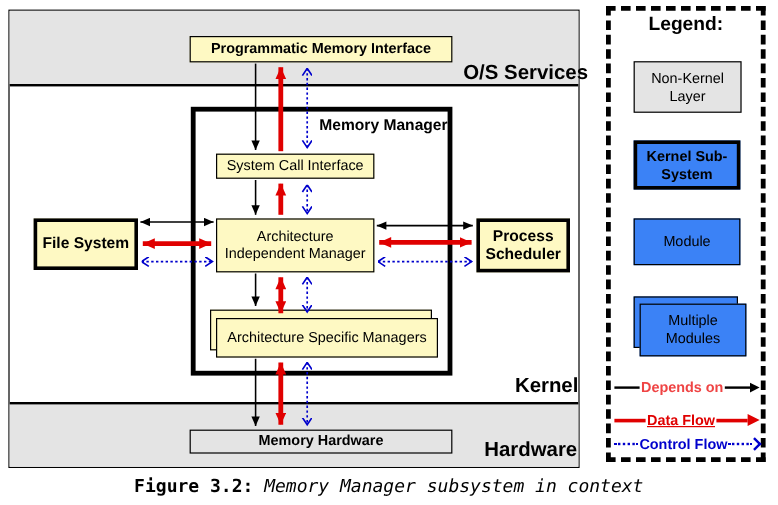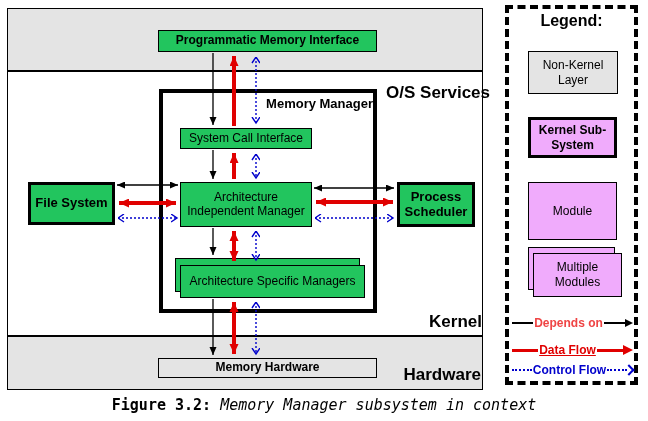--- a/index.html
+++ b/index.html
@@ -8,33 +8,33 @@
   .abs{position:absolute;box-sizing:border-box;}
 
   
   .frame{left:7px;top:8px;width:476px;height:382px;border:1px solid #000;}
   .band{background:#e4e4e4;}
   .band-os{left:8px;top:9px;width:474px;height:63px;border-bottom:2px solid #000;}
   .band-hw{left:8px;top:335px;width:474px;height:54px;border-top:2px solid #000;}
   .layer-label{font-weight:bold;font-size:17px;text-align:right;letter-spacing:0px;}
 
   
-  .node{background:#22c55e;border:1px solid #000;display:flex;align-items:center;
+  .node{background:#fef9c3;border:1px solid #000;display:flex;align-items:center;
         justify-content:center;text-align:center;line-height:1.15;}
   .bold-node{border:3px solid #000;font-weight:bold;font-size:13px;}
   .thin-node{font-size:12px;}
   .mm-box{border:4px solid #000;background:transparent;}
   .mm-label{font-weight:bold;font-size:13px;text-align:right;}
   .bold-text{font-weight:bold;}
 
   
   .legend{left:505px;top:5px;width:133px;height:380px;border:4px dashed #000;background:#fff;}
   .legend-title{font-weight:bold;font-size:16px;text-align:center;}
   .leg-box{display:flex;align-items:center;justify-content:center;text-align:center;
-           font-size:12px;line-height:1.25;border:1px solid #000;background:#f0abfc;}
+           font-size:12px;line-height:1.25;border:1px solid #000;background:#3b82f6;}
   .leg-gray{background:#e4e4e4;}
   .leg-bold{border:3px solid #000;font-weight:bold;}
   .leg-arrow{display:flex;align-items:center;height:14px;}
   .leg-arrow .lbl{font-weight:bold;font-size:12px;white-space:nowrap;padding:0 1px;}
   .seg{flex:1;height:0;}
   .seg-black{border-top:2px solid #000;}
   .seg-red{border-top:3px solid #e00000;}
   .seg-blue{border-top:2px dotted #0000cc;}
   .tri{width:0;height:0;}
   .tri-black{border-left:8px solid #000;border-top:4px solid transparent;border-bottom:4px solid transparent;}
@@ -52,21 +52,21 @@
 </style>
 </head>
 <body>
 
 <div id="app">
 
   <div class="abs frame"></div>
   <div class="abs band band-os"></div>
   <div class="abs band band-hw"></div>
 
-  <div class="abs layer-label" style="left:364px;top:51px;width:126px;margin-top:32px;">O/S Services</div>
+  <div class="abs layer-label" style="left:364px;top:51px;width:126px;">O/S Services</div>
   <div class="abs layer-label" style="left:380px;top:312px;width:102px;">Kernel</div>
   <div class="abs layer-label" style="left:360px;top:365px;width:121px;">Hardware</div>
 
   <div class="abs node thin-node bold-text" style="left:158px;top:30px;width:219px;height:22px;">Programmatic Memory Interface</div>
 
   <div class="abs mm-box" style="left:159px;top:89px;width:218px;height:224px;"></div>
   <div class="abs mm-label" style="left:240px;top:96px;width:133px;">Memory Manager</div>
 
   <div class="abs node thin-node" style="left:180px;top:128px;width:132px;height:21px;">System Call Interface</div>
 
@@ -79,21 +79,21 @@
 
   <div class="abs node bold-node" style="left:397px;top:182px;width:78px;height:45px;">Process Scheduler</div>
 
   <div class="abs node thin-node bold-text" style="left:158px;top:358px;width:219px;height:20px;background:#e4e4e4;">Memory Hardware</div>
 
   <div class="abs legend"></div>
   <div class="abs legend-title" style="left:509px;top:12px;width:125px;">Legend:</div>
 
   <div class="abs leg-box leg-gray" style="left:528px;top:51px;width:90px;height:43px;">Non-Kernel Layer</div>
   <div class="abs leg-box leg-bold" style="left:528px;top:117px;width:89px;height:41px;">Kernel Sub-System</div>
-  <div class="abs leg-box" style="left:528px;top:182px;width:89px;height:58px;">Module</div>
+  <div class="abs leg-box" style="left:528px;top:182px;width:89px;height:39px;">Module</div>
   <div class="abs leg-box" style="left:528px;top:247px;width:87px;height:43px;"></div>
   <div class="abs leg-box" style="left:533px;top:253px;width:89px;height:44px;">Multiple Modules</div>
 
   <div class="abs leg-arrow" style="left:512px;top:316px;width:121px;">
     <span class="seg seg-black"></span>
     <span class="lbl" style="color:#ef4444;">Depends on</span>
     <span class="seg seg-black"></span>
     <span class="tri tri-black"></span>
   </div>
   <div class="abs leg-arrow" style="left:512px;top:343px;width:121px;">

